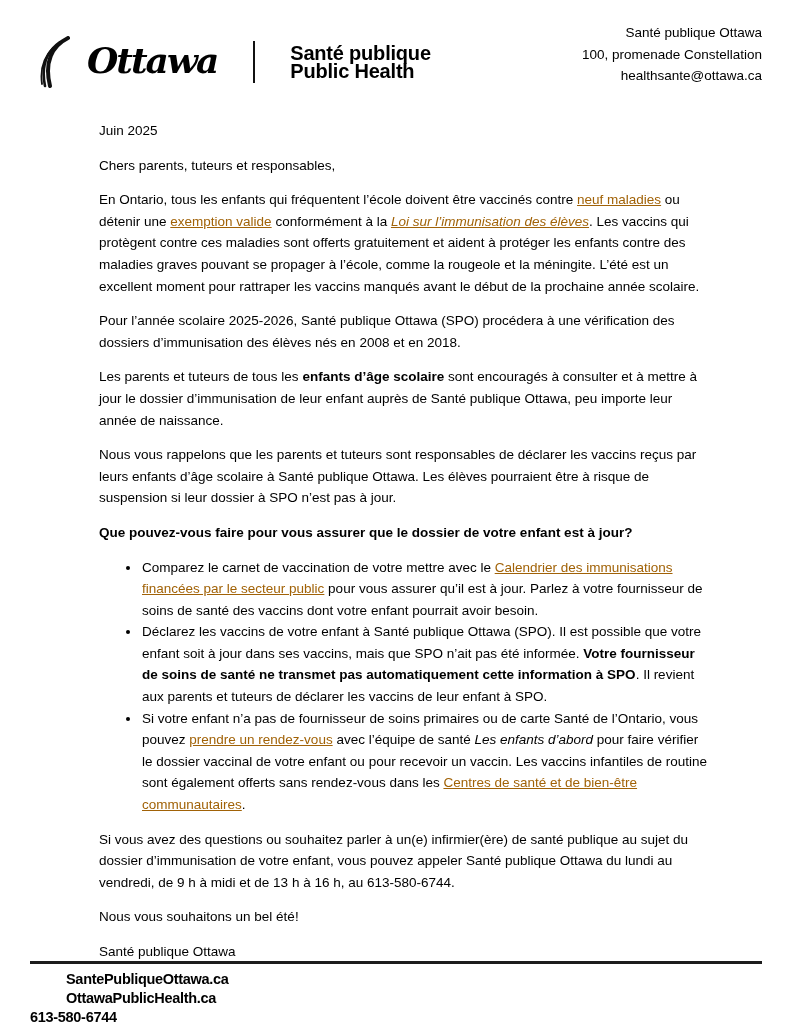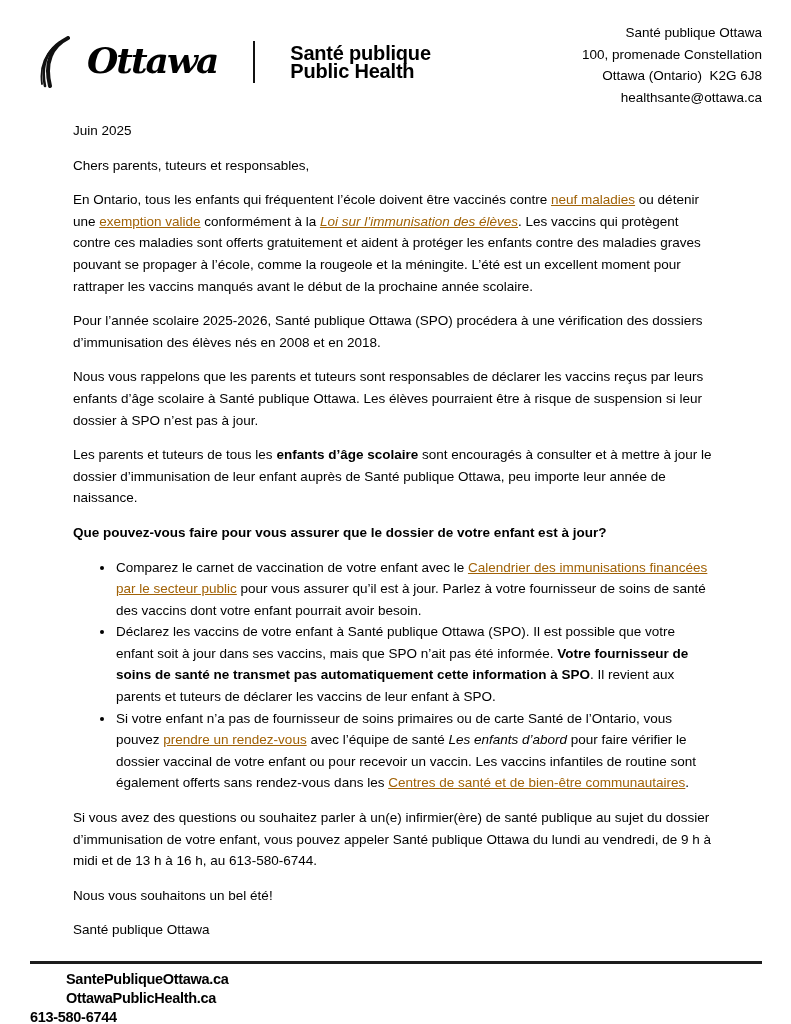--- a/index.html
+++ b/index.html
@@ -15,21 +15,21 @@
   .logo-swoosh { display:block; }
   .logo-wordmark {
     font-family:"DejaVu Serif", serif; font-style:italic; font-weight:700;
     font-size:36px; letter-spacing:-2px; margin-left:-7px; line-height:1;
     transform:translateY(-2px);
   }
   .logo-divider { width:2px; height:42px; background:#111; margin:0 11px 0 12px; }
   .logo-taglines { font-weight:bold; font-size:20px; line-height:18px; letter-spacing:-0.2px; }
   .address { margin-left:auto; text-align:right; line-height:21.5px; margin-top:-2px; }
   
-  .content { padding:8px 79px 0 73px; }
+  .content { padding:8px 79px 0 99px; }
   .content p { margin:0 0 13px 0; }
   .b { font-weight:bold; }
   .i { font-style:italic; }
   .lnk { color:#a16207; text-decoration:underline; cursor:pointer; }
   ul.bullets { margin:11px 0 13px 0; padding:0 0 0 42px; list-style:disc; }
   ul.bullets li { margin:0; padding-left:1px; }
   
   .footer {
     position:absolute; left:30px; right:29px; top:961px;
     border-top:3px solid #1c1c1c; padding-top:6px;
@@ -54,35 +54,34 @@
       <span class="logo-wordmark">Ottawa</span>
       <span class="logo-divider"></span>
       <span class="logo-taglines">
         <span>Santé publique</span><br>
         <span>Public Health</span>
       </span>
     </div>
     <div class="address">
       <div>Santé publique Ottawa</div>
       <div>100, promenade Constellation</div>
-      <div>Ottawa (Ontario)&nbsp; K2G 6J8</div>
       <div>healthsante@ottawa.ca</div>
     </div>
   </div>
 
   <div class="content">
     <p>Juin 2025</p>
     <p>Chers parents, tuteurs et responsables,</p>
     <p><span>En Ontario, tous les enfants qui fréquentent l’école doivent être vaccinés contre </span><a href="#" class="lnk">neuf maladies</a><span> ou détenir une </span><a href="#" class="lnk">exemption valide</a><span> conformément à la </span><a href="#" class="lnk i">Loi sur l’immunisation des élèves</a><span>. Les vaccins qui protègent contre ces maladies sont offerts gratuitement et aident à protéger les enfants contre des maladies graves pouvant se propager à l’école, comme la rougeole et la méningite. L’été est un excellent moment pour rattraper les vaccins manqués avant le début de la prochaine année scolaire.</span></p>
     <p><span>Pour l’année scolaire 2025-2026, Santé publique Ottawa (SPO) procédera à une vérification des dossiers d’immunisation des élèves nés en 2008 et en 2018.</span></p>
+    <p><span>Les parents et tuteurs de tous les </span><span class="b">enfants d’âge scolaire</span><span> sont encouragés à consulter et à mettre à jour le dossier d’immunisation de leur enfant auprès de Santé publique Ottawa, peu importe leur année de naissance.</span></p>
     <p><span>Nous vous rappelons que les parents et tuteurs sont responsables de déclarer les vaccins reçus par leurs enfants d’âge scolaire à Santé publique Ottawa. Les élèves pourraient être à risque de suspension si leur dossier à SPO n’est pas à jour.</span></p>
-    <p><span>Les parents et tuteurs de tous les </span><span class="b">enfants d’âge scolaire</span><span> sont encouragés à consulter et à mettre à jour le dossier d’immunisation de leur enfant auprès de Santé publique Ottawa, peu importe leur année de naissance.</span></p>
     <p class="b">Que pouvez-vous faire pour vous assurer que le dossier de votre enfant est à jour?</p>
     <ul class="bullets">
-      <li><span>Comparez le carnet de vaccination de votre enfant avec le </span><a href="#" class="lnk">Calendrier des immunisations financées par le secteur public</a><span> pour vous assurer qu’il est à jour. Parlez à votre fournisseur de soins de santé des vaccins dont votre enfant pourrait avoir besoin.</span></li>
+      <li><span>Comparez le carnet de vaccination de votre mettre avec le </span><a href="#" class="lnk">Calendrier des immunisations financées par le secteur public</a><span> pour vous assurer qu’il est à jour. Parlez à votre fournisseur de soins de santé des vaccins dont votre enfant pourrait avoir besoin.</span></li>
       <li><span>Déclarez les vaccins de votre enfant à Santé publique Ottawa (SPO). Il est possible que votre enfant soit à jour dans ses vaccins, mais que SPO n’ait pas été informée. </span><span class="b">Votre fournisseur de soins de santé ne transmet pas automatiquement cette information à SPO</span><span>. Il revient aux parents et tuteurs de déclarer les vaccins de leur enfant à SPO.</span></li>
       <li><span>Si votre enfant n’a pas de fournisseur de soins primaires ou de carte Santé de l’Ontario, vous pouvez </span><a href="#" class="lnk">prendre un rendez-vous</a><span> avec l’équipe de santé </span><span class="i">Les enfants d’abord</span><span> pour faire vérifier le dossier vaccinal de votre enfant ou pour recevoir un vaccin. Les vaccins infantiles de routine sont également offerts sans rendez-vous dans les </span><a href="#" class="lnk">Centres de santé et de bien-être communautaires</a><span>.</span></li>
     </ul>
     <p><span>Si vous avez des questions ou souhaitez parler à un(e) infirmier(ère) de santé publique au sujet du dossier d’immunisation de votre enfant, vous pouvez appeler Santé publique Ottawa du lundi au vendredi, de 9 h à midi et de 13 h à 16 h, au 613-580-6744.</span></p>
     <p>Nous vous souhaitons un bel été!</p>
     <p>Santé publique Ottawa</p>
   </div>
 
   <div class="footer">
     <div class="left">

